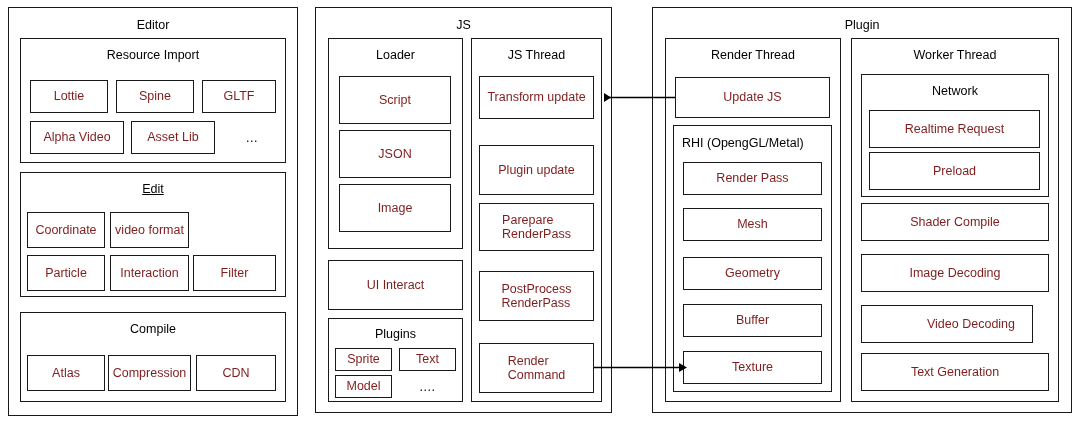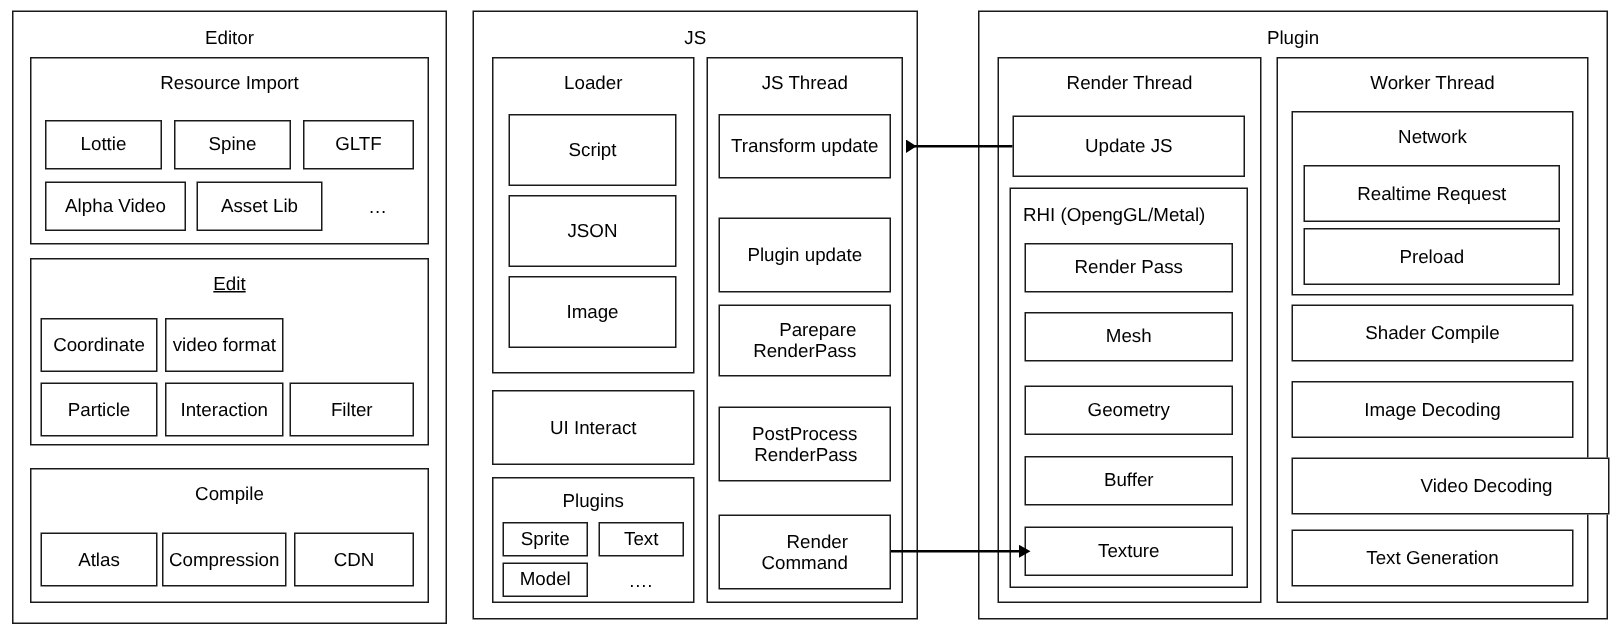--- a/index.html
+++ b/index.html
@@ -45,24 +45,24 @@
     padding-left: 8px;
   }
   .leaf {
     position: absolute;
     box-sizing: border-box;
     border: 1.6px solid #1a1a1a;
     background: #ffffff;
     display: flex;
     align-items: center;
     justify-content: center;
-    text-align: right;
+    text-align: left;
     font-size: 12.5px;
     line-height: 1.15;
-    color: #000000;
+    color: #7f1d1d;
     white-space: pre-line;
   }
   .plain {
     position: absolute;
     display: flex;
     align-items: center;
     justify-content: center;
     font-size: 12.5px;
     color: #000;
     letter-spacing: 0.5px;
@@ -170,21 +170,21 @@
   </div>
 
   <div class="box" style="left:861px; top:74px; width:188px; height:123px;">
     <div class="grp-title" style="top:10px;">Network</div>
   </div>
   <div class="leaf" style="left:869px; top:110px; width:171px; height:38px;">Realtime Request</div>
   <div class="leaf" style="left:869px; top:152px; width:171px; height:38px;">Preload</div>
 
   <div class="leaf" style="left:861px; top:203px; width:188px; height:38px;">Shader Compile</div>
   <div class="leaf" style="left:861px; top:254px; width:188px; height:38px;">Image Decoding</div>
-  <div class="leaf" style="left:861px; top:305px; width:212px; height:38px;padding-left:48px;">Video Decoding</div>
+  <div class="leaf" style="left:861px; top:305px; width:172px; height:38px;padding-left:48px;">Video Decoding</div>
   <div class="leaf" style="left:861px; top:353px; width:188px; height:38px;">Text Generation</div>
 
   <svg class="arrow-svg" viewBox="0 0 1080 423">
     <defs>
       <marker id="arrowL" markerWidth="9" markerHeight="9" refX="7" refY="4.5" orient="auto-start-reverse" markerUnits="userSpaceOnUse">
         <path d="M7,0 L7,9 L0,4.5 z" fill="#000"></path>
       </marker>
       <marker id="arrowR" markerWidth="9" markerHeight="9" refX="2" refY="4.5" orient="auto" markerUnits="userSpaceOnUse">
         <path d="M0,0 L0,9 L8,4.5 z" fill="#000"></path>
       </marker>

